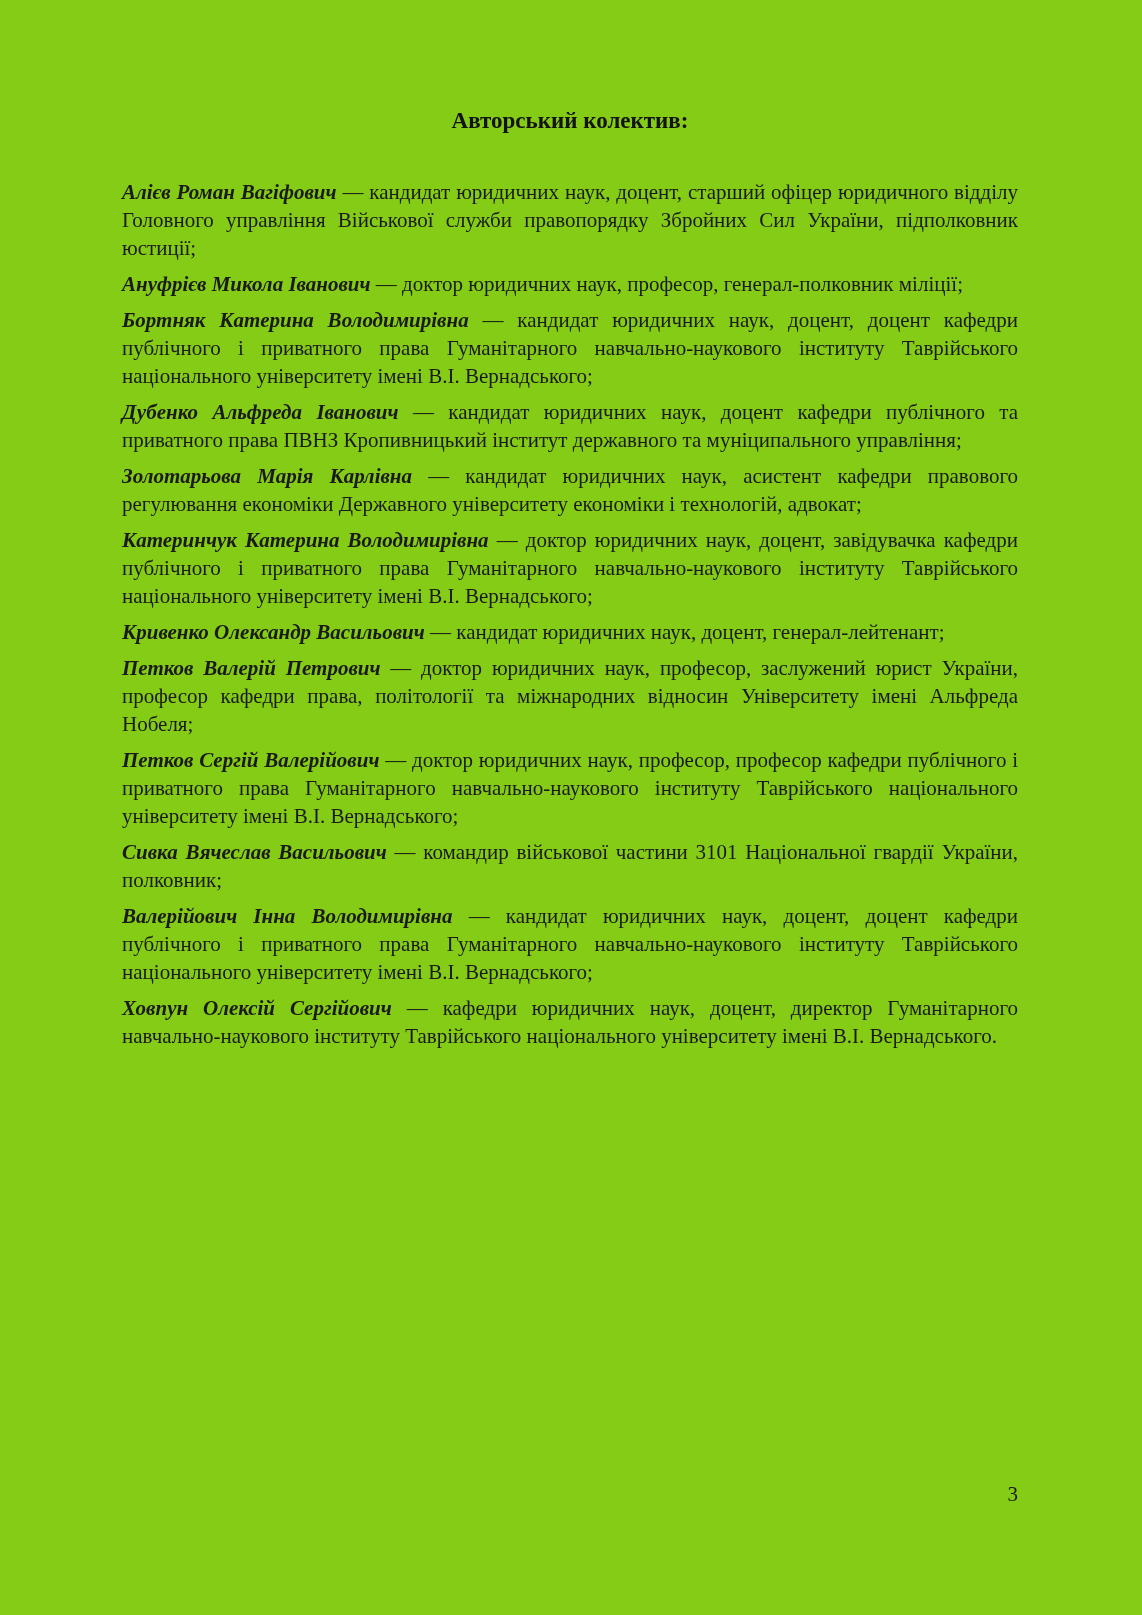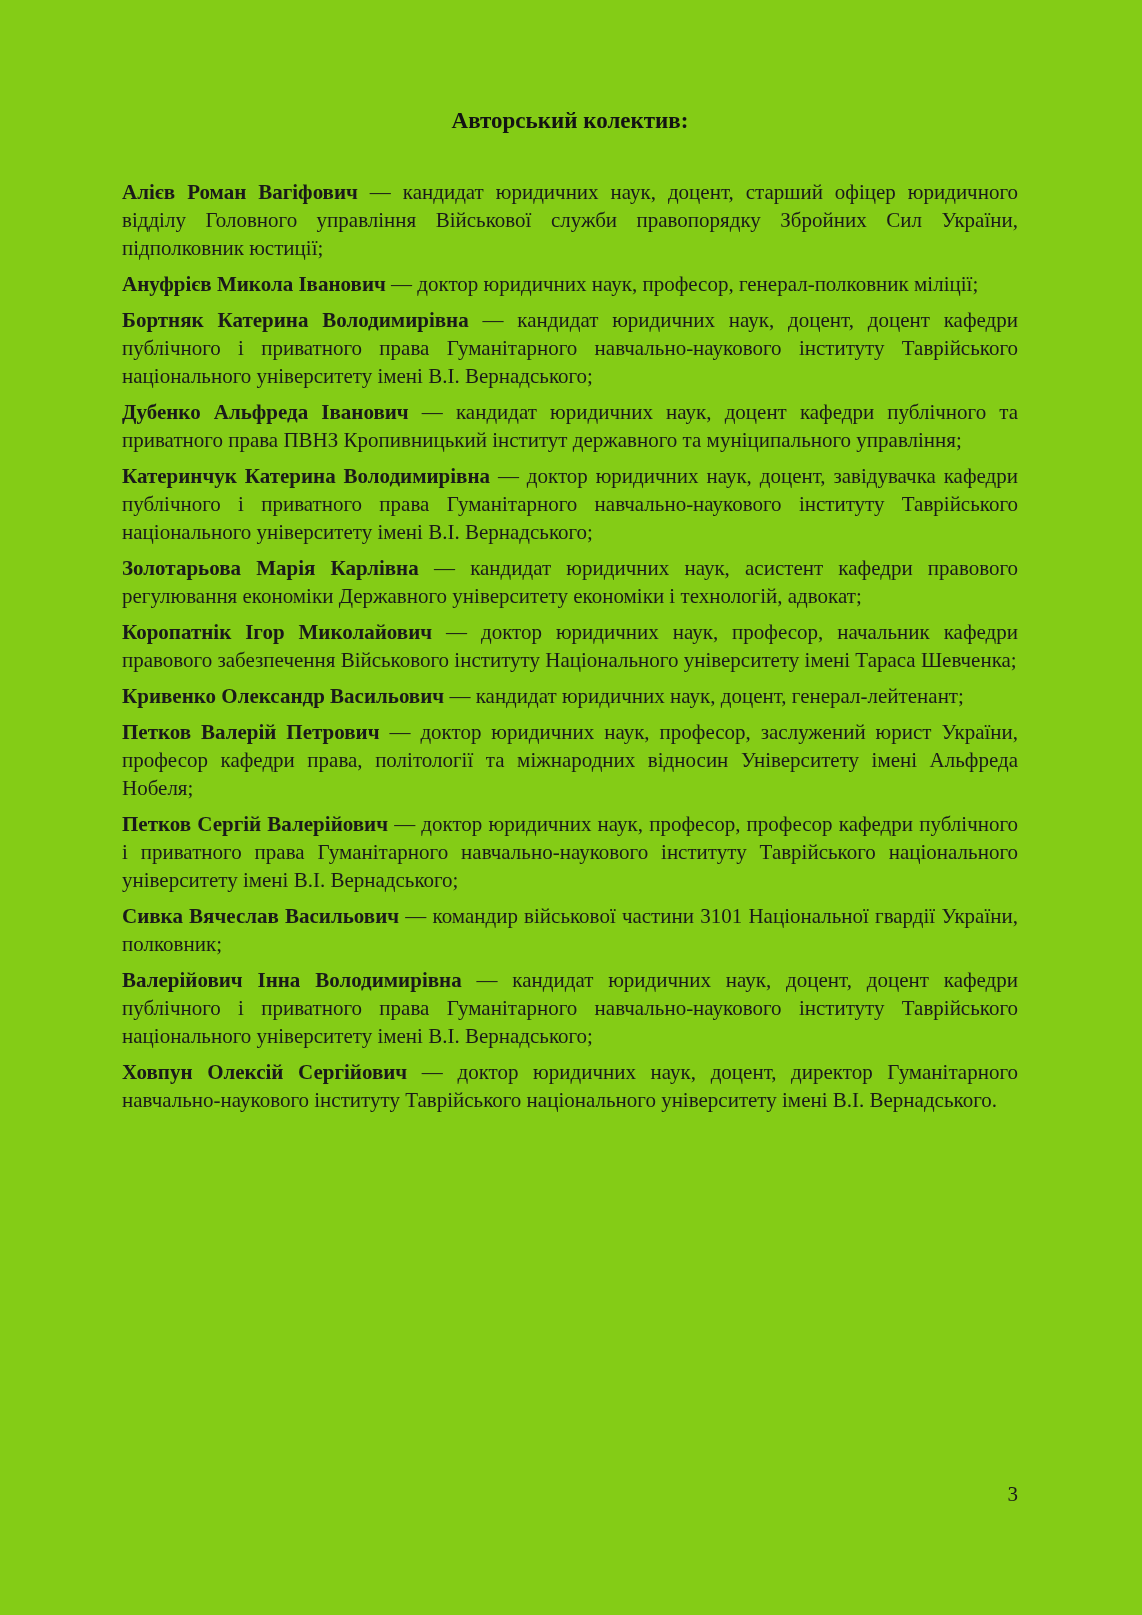--- a/index.html
+++ b/index.html
@@ -32,20 +32,21 @@
   }
   .entry {
     font-size: 21px;
     line-height: 28px;
     text-align: justify;
     margin: 0 0 8px 0;
     color: #1a1a1a;
   }
   .name {
     font-weight: bold;
+    font-style: italic;
   }
   .pageno {
     position: absolute;
     top: 1482px;
     left: 122px;
     right: 124px;
     text-align: right;
     font-size: 21px;
     color: #1a1a1a;
   }
@@ -53,24 +54,23 @@
 </head>
 <body>
 
 <div class="page">
   <h1 class="title">Авторський колектив:</h1>
   <section class="authors" id="author-list">
       <p class="entry"><span class="name">Алієв Роман Вагіфович</span> <span class="dash">—</span> <span class="desc">кандидат юридичних наук, доцент, старший офіцер юридичного відділу Головного управління Військової служби правопорядку Збройних Сил України, підполковник юстиції;</span></p>
       <p class="entry"><span class="name">Ануфрієв Микола Іванович</span> <span class="dash">—</span> <span class="desc">доктор юридичних наук, професор, генерал-полковник міліції;</span></p>
       <p class="entry"><span class="name">Бортняк Катерина Володимирівна</span> <span class="dash">—</span> <span class="desc">кандидат юридичних наук, доцент, доцент кафедри публічного і приватного права Гуманітарного навчально-наукового інституту Таврійського національного університету імені В.І. Вернадського;</span></p>
       <p class="entry"><span class="name">Дубенко Альфреда Іванович</span> <span class="dash">—</span> <span class="desc">кандидат юридичних наук, доцент кафедри публічного та приватного права ПВНЗ Кропивницький інститут державного та муніципального управління;</span></p>
+      <p class="entry"><span class="name">Золотарьова Марія Карлівна</span> <span class="dash">—</span> <span class="desc">кандидат юридичних наук, асистент кафедри правового регулювання економіки Державного університету економіки і технологій, адвокат;</span></p>
       <p class="entry"><span class="name">Катеринчук Катерина Володимирівна</span> <span class="dash">—</span> <span class="desc">доктор юридичних наук, доцент, завідувачка кафедри публічного і приватного права Гуманітарного навчально-наукового інституту Таврійського національного університету імені В.І. Вернадського;</span></p>
-      <p class="entry"><span class="name">Золотарьова Марія Карлівна</span> <span class="dash">—</span> <span class="desc">кандидат юридичних наук, асистент кафедри правового регулювання економіки Державного університету економіки і технологій, адвокат;</span></p>
-      <p class="entry"><span class="name">Коропатнік Ігор Миколайович</span> <span class="dash">—</span> <span class="desc">доктор юридичних наук, професор, начальник кафедри правового забезпечення Військового інституту Національного університету імені Тараса Шевченка;</span></p>
       <p class="entry"><span class="name">Кривенко Олександр Васильович</span> <span class="dash">—</span> <span class="desc">кандидат юридичних наук, доцент, генерал-лейтенант;</span></p>
       <p class="entry"><span class="name">Петков Валерій Петрович</span> <span class="dash">—</span> <span class="desc">доктор юридичних наук, професор, заслужений юрист України, професор кафедри права, політології та міжнародних відносин Університету імені Альфреда Нобеля;</span></p>
       <p class="entry"><span class="name">Петков Сергій Валерійович</span> <span class="dash">—</span> <span class="desc">доктор юридичних наук, професор, професор кафедри публічного і приватного права Гуманітарного навчально-наукового інституту Таврійського національного університету імені В.І. Вернадського;</span></p>
       <p class="entry"><span class="name">Сивка Вячеслав Васильович</span> <span class="dash">—</span> <span class="desc">командир військової частини 3101 Національної гвардії України, полковник;</span></p>
       <p class="entry"><span class="name">Валерійович Інна Володимирівна</span> <span class="dash">—</span> <span class="desc">кандидат юридичних наук, доцент, доцент кафедри публічного і приватного права Гуманітарного навчально-наукового інституту Таврійського національного університету імені В.І. Вернадського;</span></p>
-      <p class="entry"><span class="name">Ховпун Олексій Сергійович</span> <span class="dash">—</span> <span class="desc">доктор юридичних наук, доцент, директор Гуманітарного навчально-наукового інституту Таврійського національного університету імені В.І. Вернадського.</span></p>
+      <p class="entry"><span class="name">Ховпун Олексій Сергійович</span> <span class="dash">—</span> <span class="desc">кафедри юридичних наук, доцент, директор Гуманітарного навчально-наукового інституту Таврійського національного університету імені В.І. Вернадського.</span></p>
     </section>
   <div class="pageno">3</div>
 </div>
 
 </body></html>

